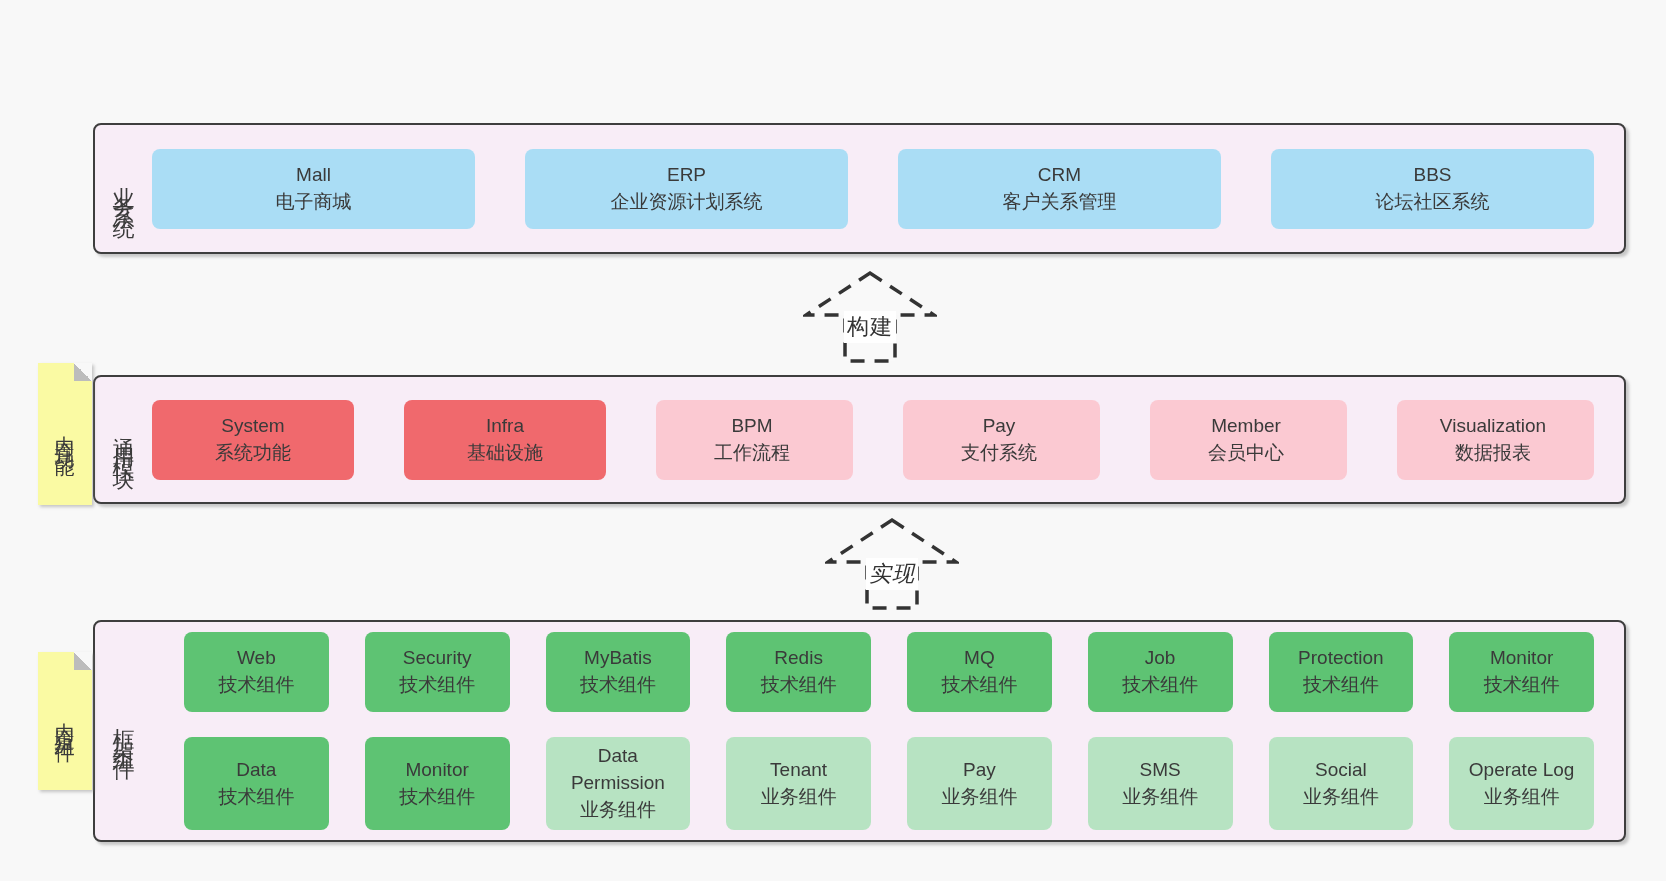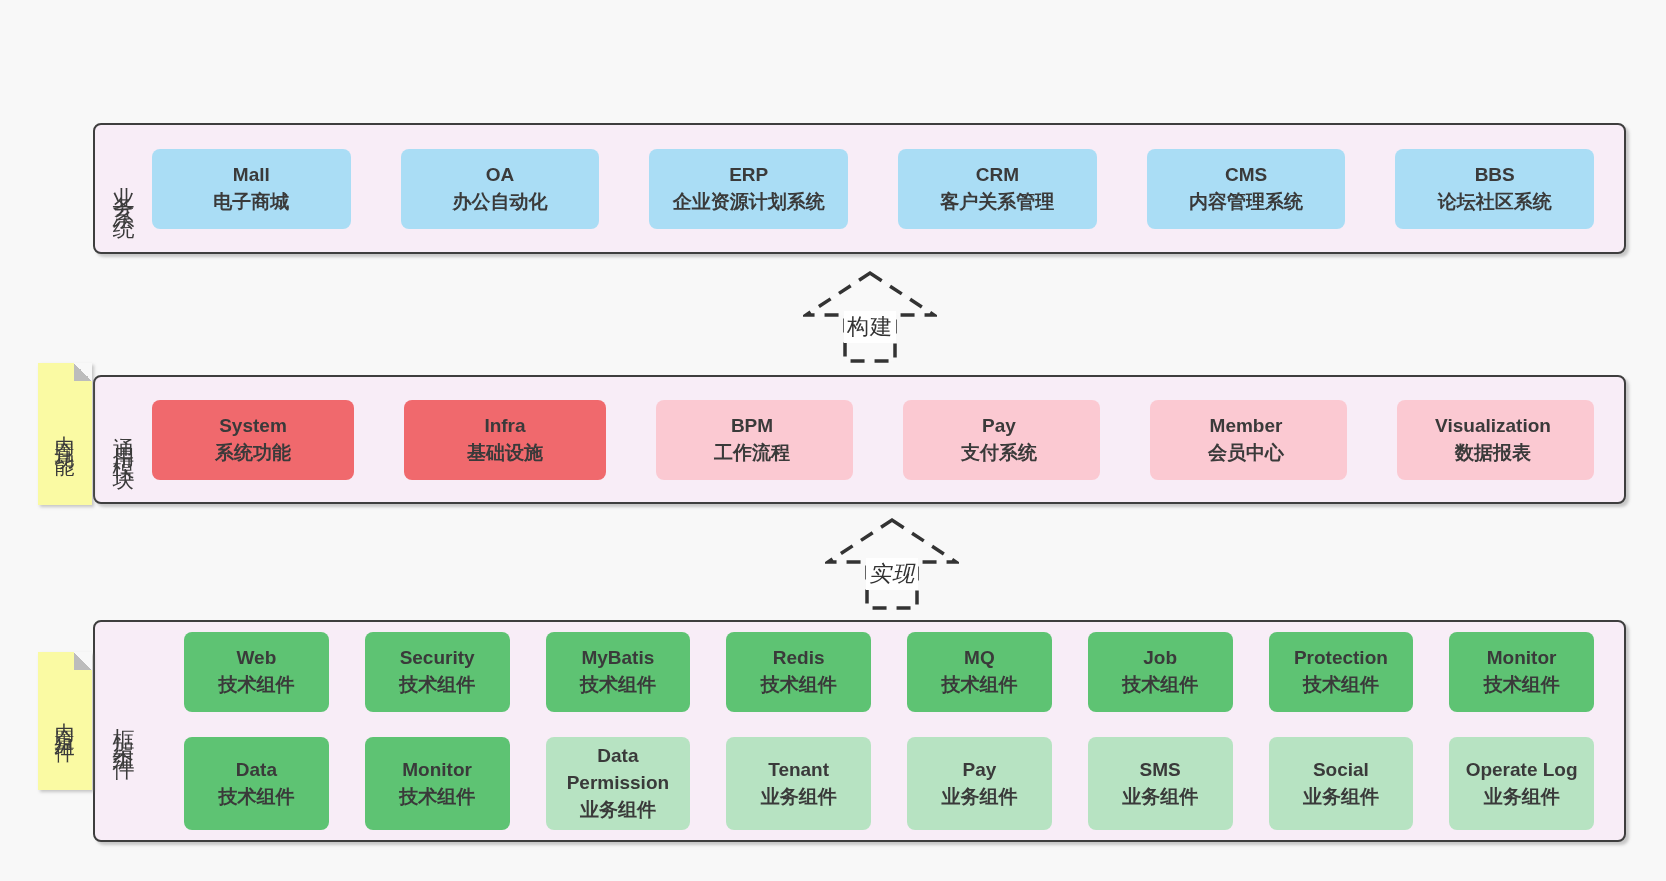--- a/index.html
+++ b/index.html
@@ -40,21 +40,20 @@
     font-size:22px;
     letter-spacing:10px;
     color:#3b3b3b;
     line-height:1;
   }
   .rows {
     flex:1;
     display:flex; flex-direction:column;
     gap:25px;
     padding-right:30px;
-    font-weight:bold;
   }
   .row { display:flex; }
   .row.cols-6 { gap:50px; }
   .row.cols-8 { gap:36px;padding-left:32px; }
 
   
   .box {
     flex:1;
     min-height:80px;
     border-radius:8px;
@@ -124,34 +123,26 @@
     <div class="layer-label">
       <span>业务系统</span>
     </div>
     <div class="rows">
       <div class="row cols-6">
           <div class="box blue">
             <div class="box-name">Mall</div>
             <div class="box-desc">电子商城</div>
           </div>
           <div class="box blue">
-            <div class="box-name">OA</div>
-            <div class="box-desc">办公自动化</div>
-          </div>
-          <div class="box blue">
             <div class="box-name">ERP</div>
             <div class="box-desc">企业资源计划系统</div>
           </div>
           <div class="box blue">
             <div class="box-name">CRM</div>
             <div class="box-desc">客户关系管理</div>
-          </div>
-          <div class="box blue">
-            <div class="box-name">CMS</div>
-            <div class="box-desc">内容管理系统</div>
           </div>
           <div class="box blue">
             <div class="box-name">BBS</div>
             <div class="box-desc">论坛社区系统</div>
           </div>
         </div>
     </div>
   </section>
 
   <div class="arrow arrow-build">

